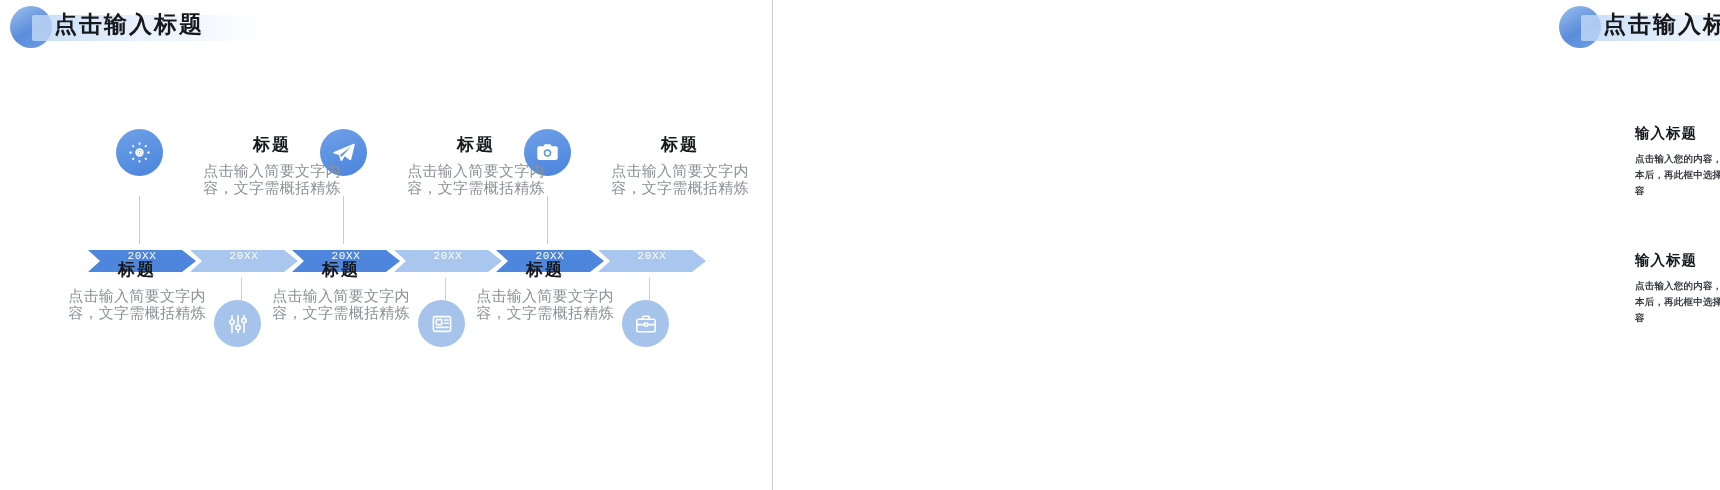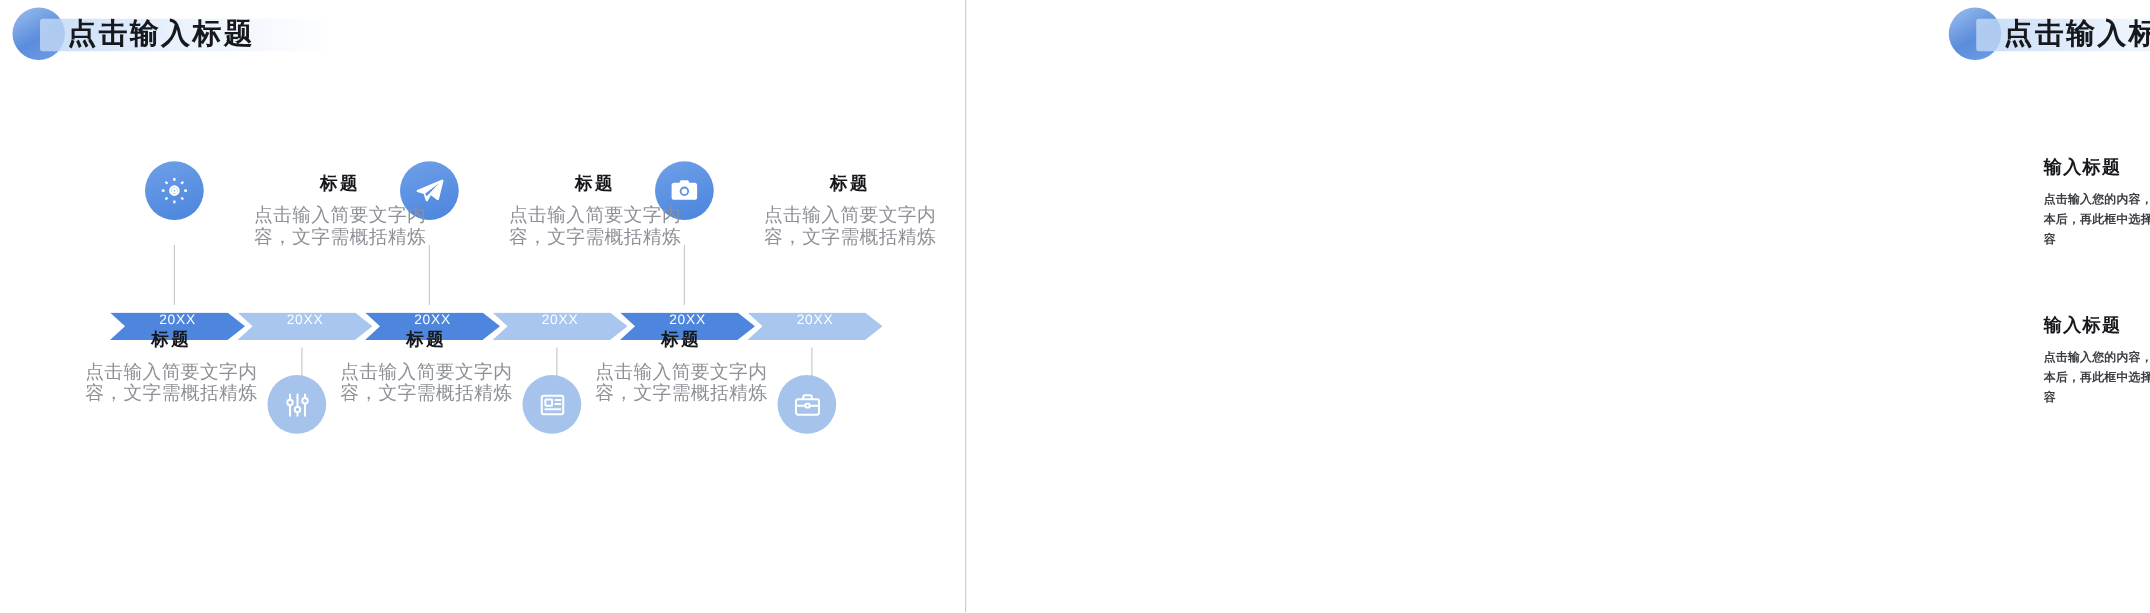--- a/index.html
+++ b/index.html
@@ -2,21 +2,21 @@
 <html><head>
 <meta charset="utf-8">
 <style>
   * { box-sizing: border-box; margin: 0; padding: 0; }
   html, body {
     width: 1720px; height: 490px;
     background: #ffffff;
     font-family: "Liberation Sans", "DejaVu Sans", sans-serif;
     overflow: hidden;
   }
-  .canvas { position: relative; width: 1474px; height: 490px; background:#fff; }
+  .canvas { position: relative; width: 1474px; height: 490px; background:#fff;font-family:Liberation Mono, monospace; }
 
   
   .slide-divider {
     position: absolute; left: 772px; top: 0; width: 1px; height: 490px;
     background: #cfcfcf;
   }
 
   
   .slide-title { position: absolute; height: 42px; }
   .title-blob {
@@ -45,21 +45,21 @@
   .tl-icon.solid { background: linear-gradient(160deg, #6fa0e8 0%, #4a84dd 100%); }
   .tl-icon.pale  { background: #a6c3ec; }
   .tl-icon svg { display:block; }
 
   .tl-stem {
     position: absolute; width: 1px; background: #cccccc;
   }
 
   .tl-block { position: absolute; width: 168px; text-align: center; }
   .tl-block .h {
-    font-size: 14px; font-weight: 700; color: #15171b;
+    font-size: 17px; font-weight: 700; color: #15171b;
     letter-spacing: 2px; line-height: 26px;
   }
   .tl-block .p {
     margin-top: 5px;
     font-size: 15px; color: #8d9097; line-height: 17px; letter-spacing: .3px;
   }
 
   
   .chev-band { position: absolute; left: 88px; top: 250px; height: 22px; }
   .chev {

